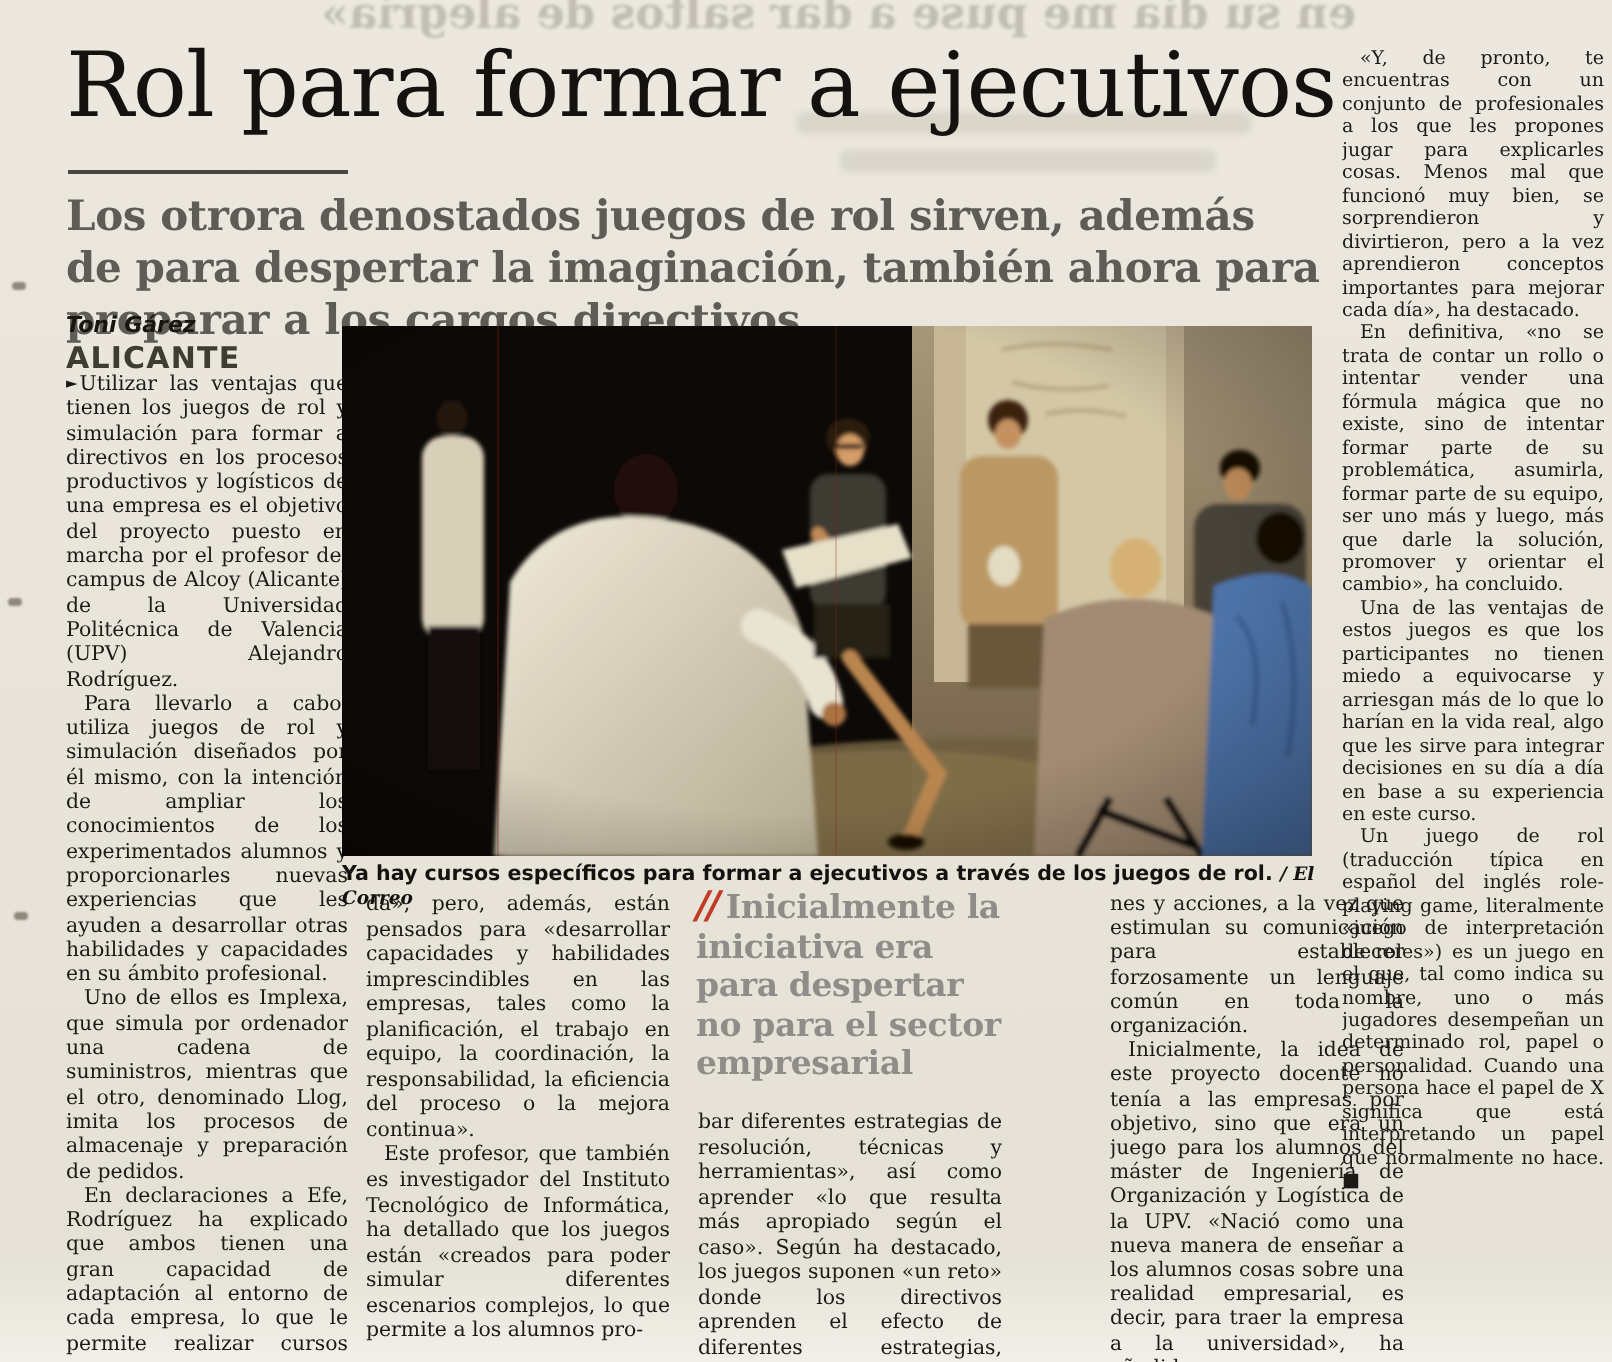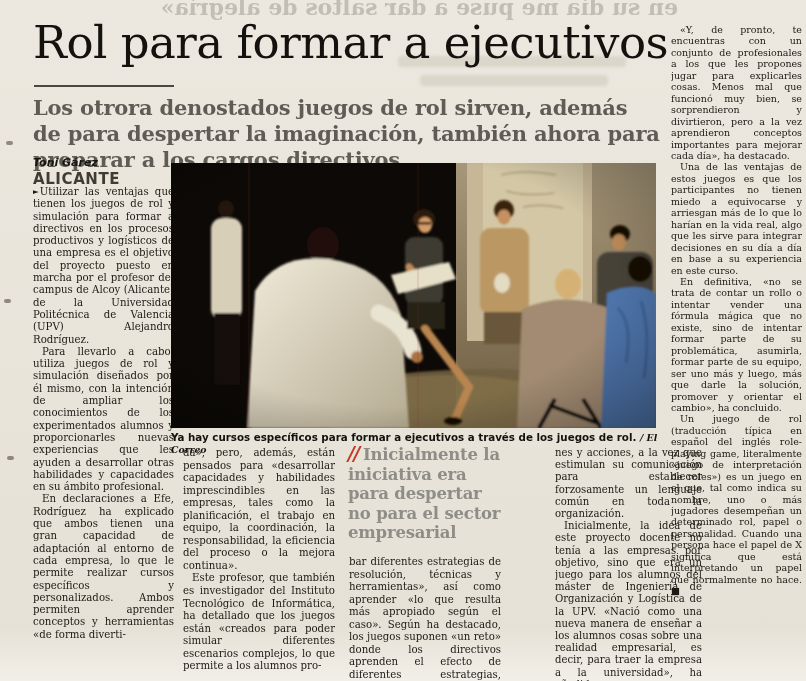--- a/index.html
+++ b/index.html
@@ -86,20 +86,21 @@
 <h2 class="standfirst">Los otrora denostados juegos de rol sirven, además de para despertar la imaginación, también ahora para preparar a los cargos directivos</h2>
 
 <div class="byline">
   <div class="author">Toni Gárez</div>
   <div class="dateline">ALICANTE</div>
 </div>
 
 <div class="col col1">
   <p class="noindent"><span class="marker">►</span><span>Utilizar las ventajas que tienen los juegos de rol y simulación para formar a directivos en los procesos productivos y logísticos de una empresa es el objetivo del proyecto puesto en marcha por el profesor del campus de Alcoy (Alicante) de la Universidad Politécnica de Valencia (UPV) Alejandro Rodríguez.</span></p>
   <p>Para llevarlo a cabo, utiliza juegos de rol y simulación diseñados por él mismo, con la intención de ampliar los conocimientos de los experimentados alumnos y proporcionarles nuevas experiencias que les ayuden a desarrollar otras habilidades y capacidades en su ámbito profesional.</p>
+  <p>Uno de ellos es Implexa, que simula por ordenador una cadena de suministros, mientras que el otro, denominado Llog, imita los procesos de almacenaje y preparación de pedidos.</p>
   <p>En declaraciones a Efe, Rodríguez ha explicado que ambos tienen una gran capacidad de adaptación al entorno de cada empresa, lo que le permite realizar cursos específicos y personalizados. Ambos permiten aprender conceptos y herramientas «de forma diverti-</p>
 </div>
 
 <figure class="photo">
   <svg viewBox="0 0 485 265" width="485" height="265" role="img">
     <defs>
       <linearGradient id="wallG" x1="0" y1="0" x2="0" y2="1">
         <stop offset="0" stop-color="#a6977a"></stop>
           <stop offset="1" stop-color="#6e5c41"></stop>
       </linearGradient>
@@ -197,16 +198,16 @@
   <p class="noindent">bar diferentes estrategias de resolución, técnicas y herramientas», así como aprender «lo que resulta más apropiado según el caso». Según ha destacado, los juegos suponen «un reto» donde los directivos aprenden el efecto de diferentes estrategias, decisio-</p>
 </div>
 
 <div class="col col4">
   <p class="noindent">nes y acciones, a la vez que estimulan su comunicación para establecer forzosamente un lenguaje común en toda la organización.</p>
   <p>Inicialmente, la idea de este proyecto docente no tenía a las empresas por objetivo, sino que era un juego para los alumnos del máster de Ingeniería de Organización y Logística de la UPV. «Nació como una nueva manera de enseñar a los alumnos cosas sobre una realidad empresarial, es decir, para traer la empresa a la universidad», ha añadido.</p>
 </div>
 
 <div class="col col5">
   <p>«Y, de pronto, te encuentras con un conjunto de profesionales a los que les propones jugar para explicarles cosas. Menos mal que funcionó muy bien, se sorprendieron y divirtieron, pero a la vez aprendieron conceptos importantes para mejorar cada día», ha destacado.</p>
+  <p>En definitiva, «no se trata de contar un rollo o intentar vender una fórmula mágica que no existe, sino de intentar formar parte de su problemática, asumirla, formar parte de su equipo, ser uno más y luego, más que darle la solución, promover y orientar el cambio», ha concluido.</p>
   <p>Una de las ventajas de estos juegos es que los participantes no tienen miedo a equivocarse y arriesgan más de lo que lo harían en la vida real, algo que les sirve para integrar decisiones en su día a día en base a su experiencia en este curso.</p>
-  <p>En definitiva, «no se trata de contar un rollo o intentar vender una fórmula mágica que no existe, sino de intentar formar parte de su problemática, asumirla, formar parte de su equipo, ser uno más y luego, más que darle la solución, promover y orientar el cambio», ha concluido.</p>
   <p>Un juego de rol (traducción típica en español del inglés role-playing game, literalmente «juego de interpretación de roles») es un juego en el que, tal como indica su nombre, uno o más jugadores desempeñan un determinado rol, papel o personalidad. Cuando una persona hace el papel de X significa que está interpretando un papel que normalmente no hace. ■</p>
 </div>
 
 </body></html>

